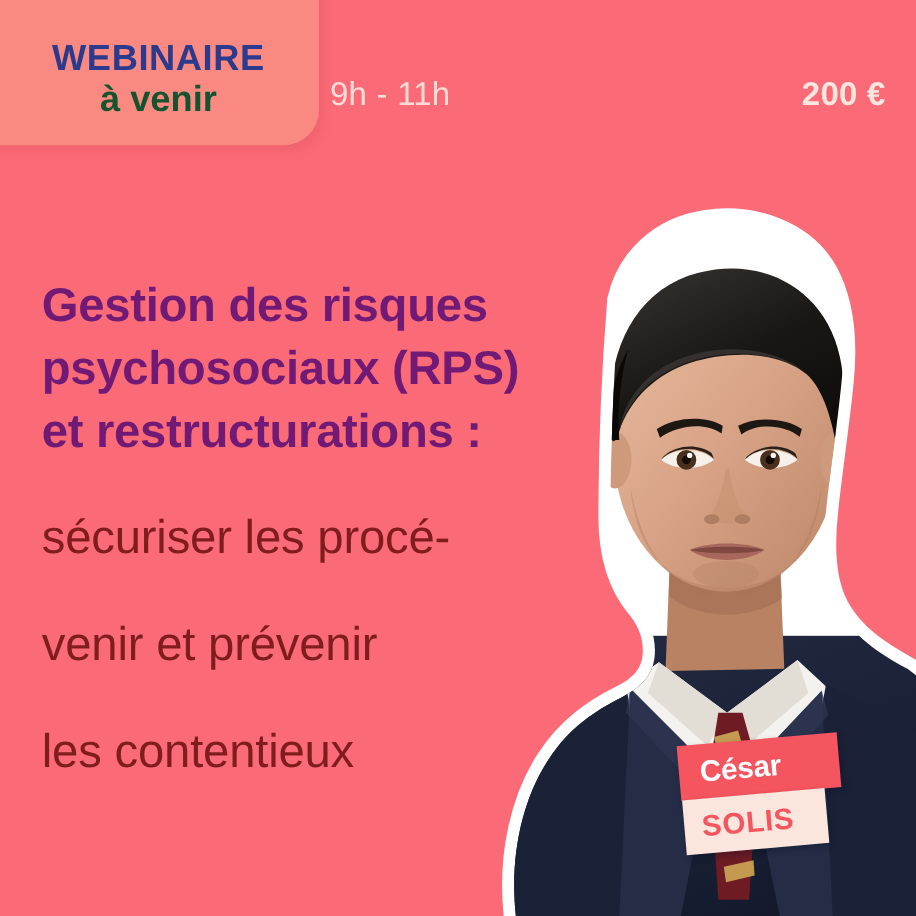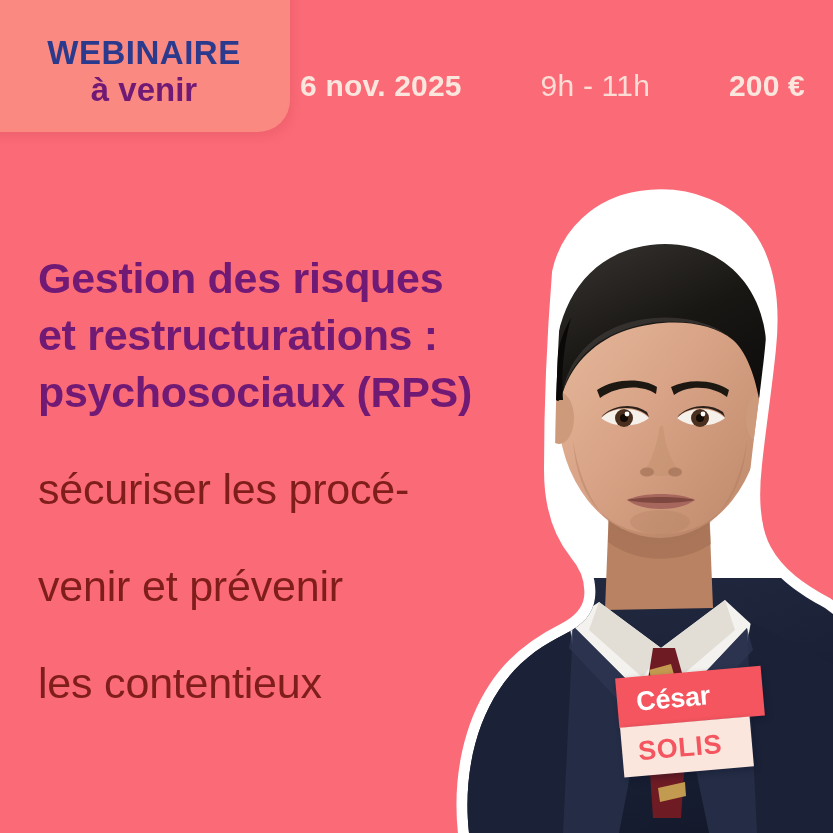--- a/index.html
+++ b/index.html
@@ -30,21 +30,21 @@
     padding:0 0 22px 38px;
   }
   .webinar-tag-line1 {
     color:#2C3A8D;
     font-size:33px;
     font-weight:bold;
     letter-spacing:0.5px;
     line-height:1.05;
   }
   .webinar-tag-line2 {
-    color:#701a75;
+    color:#14532d;
     font-size:33px;
     font-weight:bold;
     line-height:1.18;
   }
 
   
   .header-meta {
     position:absolute;
     left:300px; top:62px;
     width:505px; height:48px;
@@ -135,29 +135,28 @@
 <body>
 
 <div class="poster">
 
   <div class="webinar-tag">
     <div class="webinar-tag-line1">WEBINAIRE</div>
     <div class="webinar-tag-line2">à venir</div>
   </div>
 
   <div class="header-meta">
-    <span class="meta-date">6 nov. 2025</span>
     <span class="meta-time">9h - 11h</span>
     <span class="meta-price">200 €</span>
   </div>
 
   <div class="title-block">
     <div class="title-strong">Gestion des risques</div>
+    <div class="title-strong">psychosociaux (RPS)</div>
     <div class="title-strong">et restructurations :</div>
-    <div class="title-strong">psychosociaux (RPS)</div>
     <div class="title-light">sécuriser les procé-</div>
     <div class="title-light">venir et prévenir</div>
     <div class="title-light">les contentieux</div>
   </div>
 
   <div class="portrait-wrap">
     <svg class="portrait-svg" viewBox="0 0 420 655">
       <defs>
         <clipPath id="cutout">
           <path d="M150,95 C158,58 188,30 228,24 C272,17 318,34 338,70

